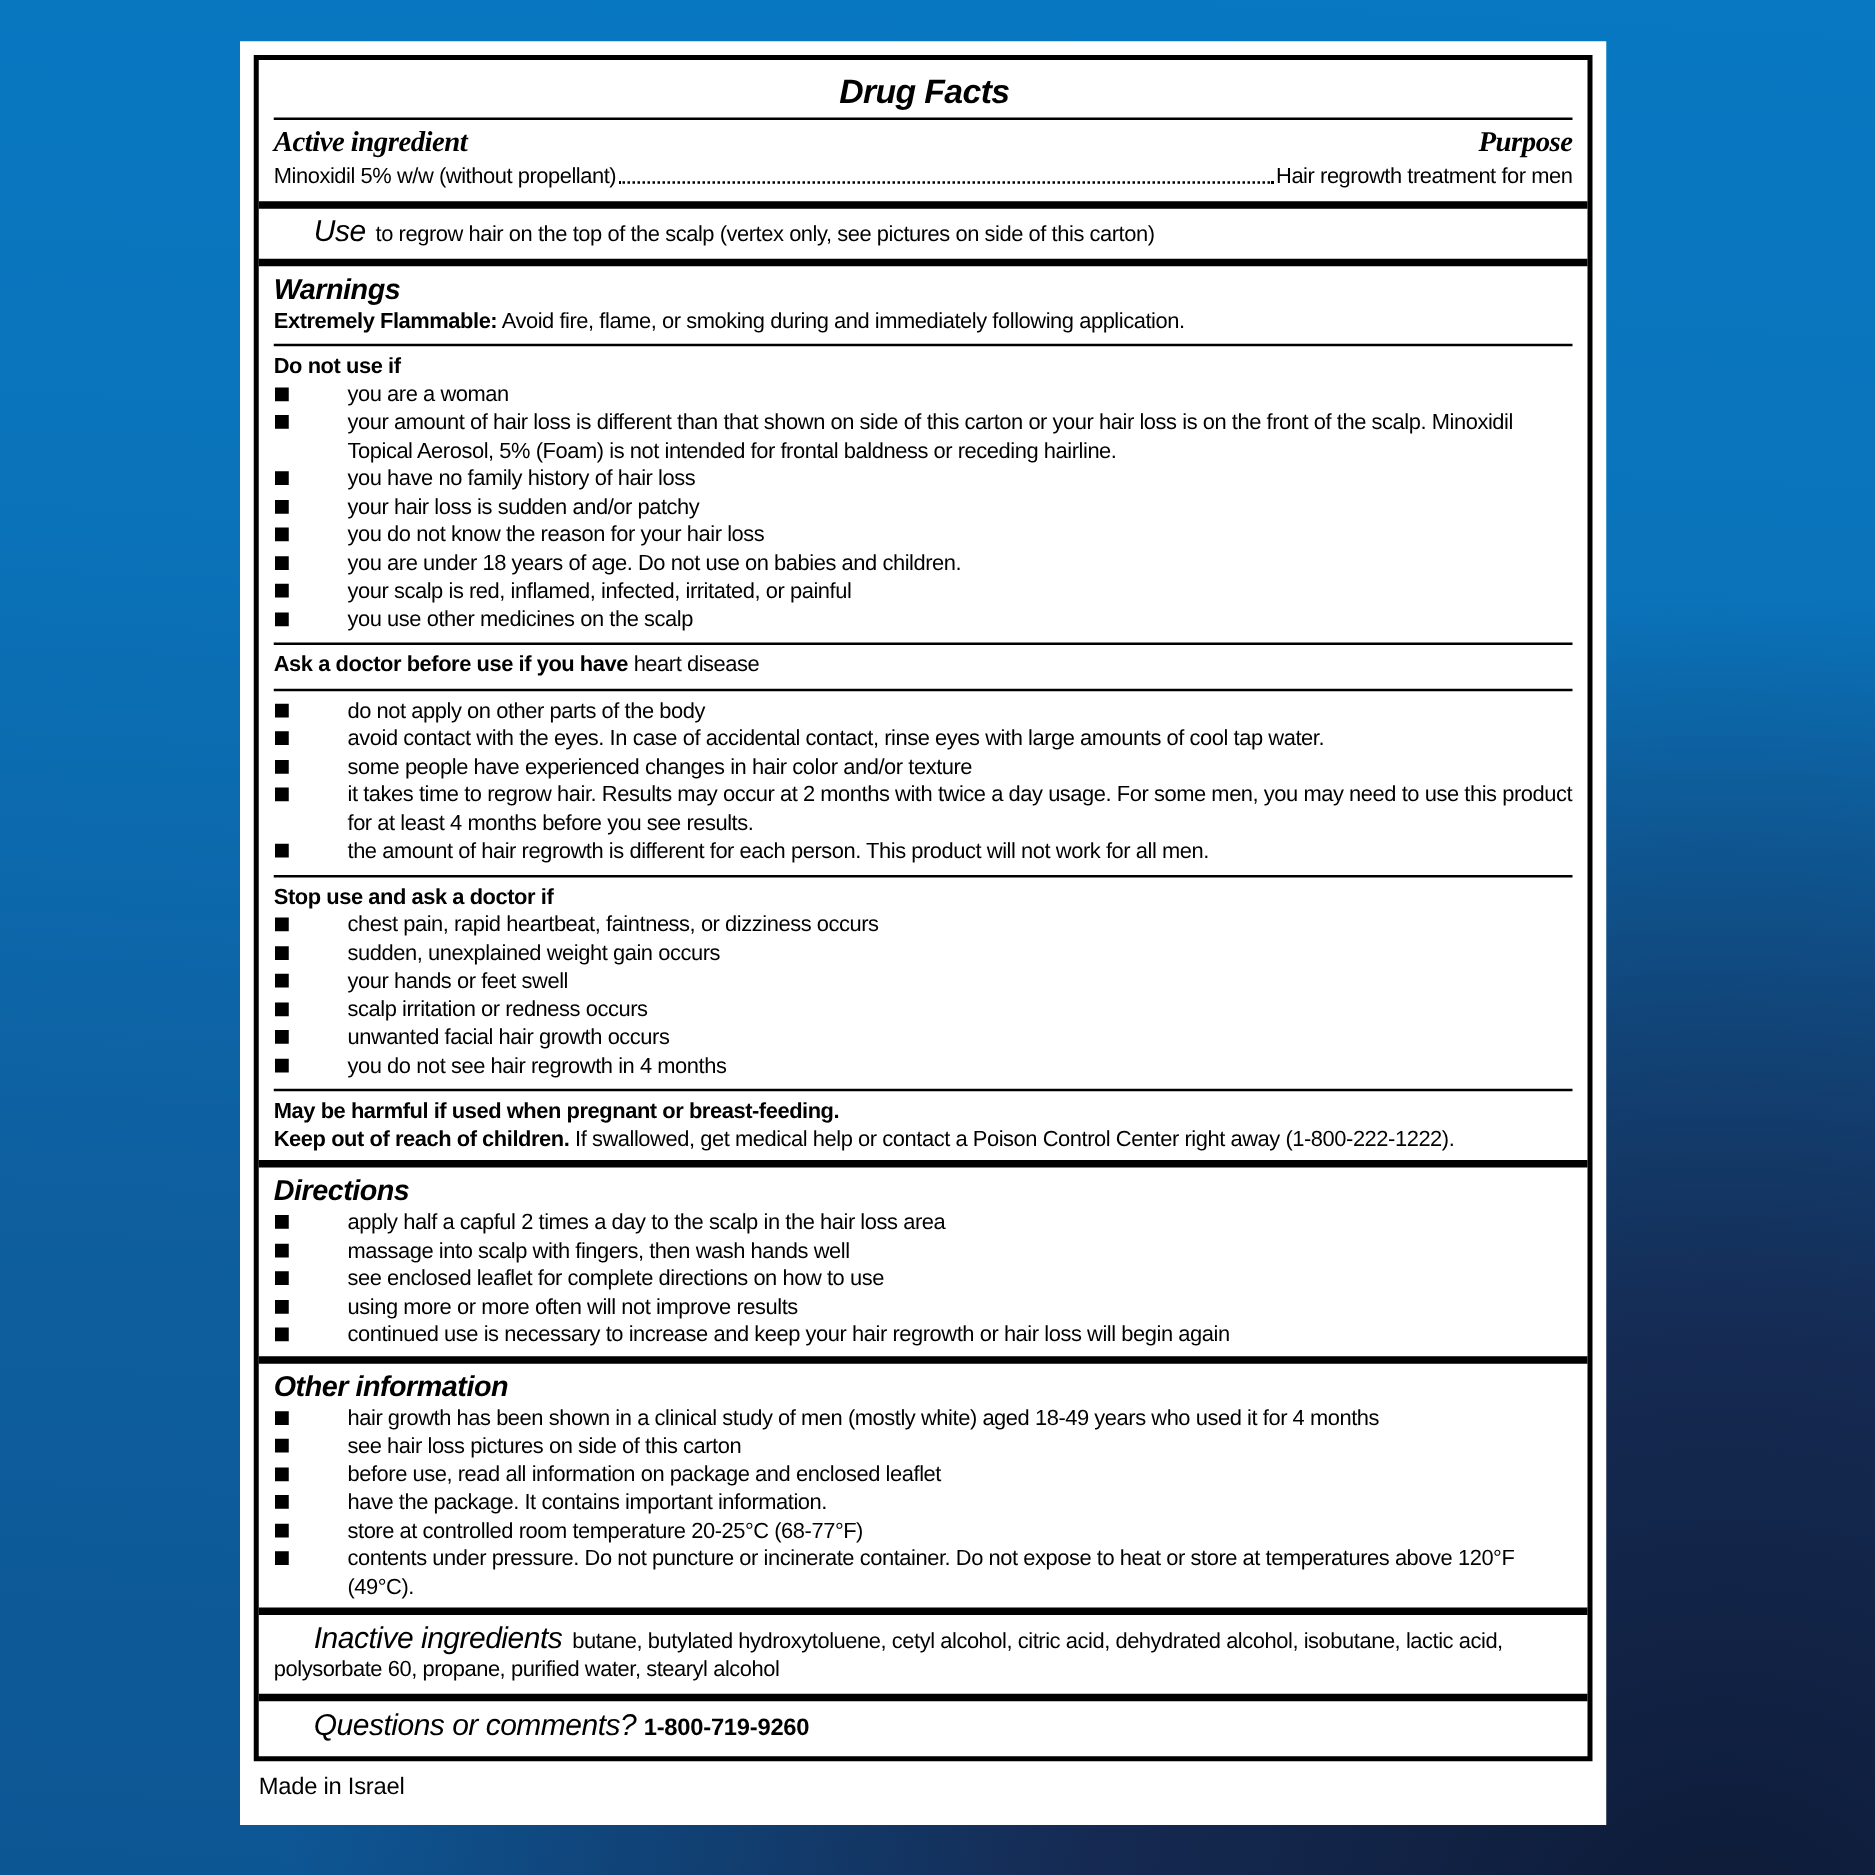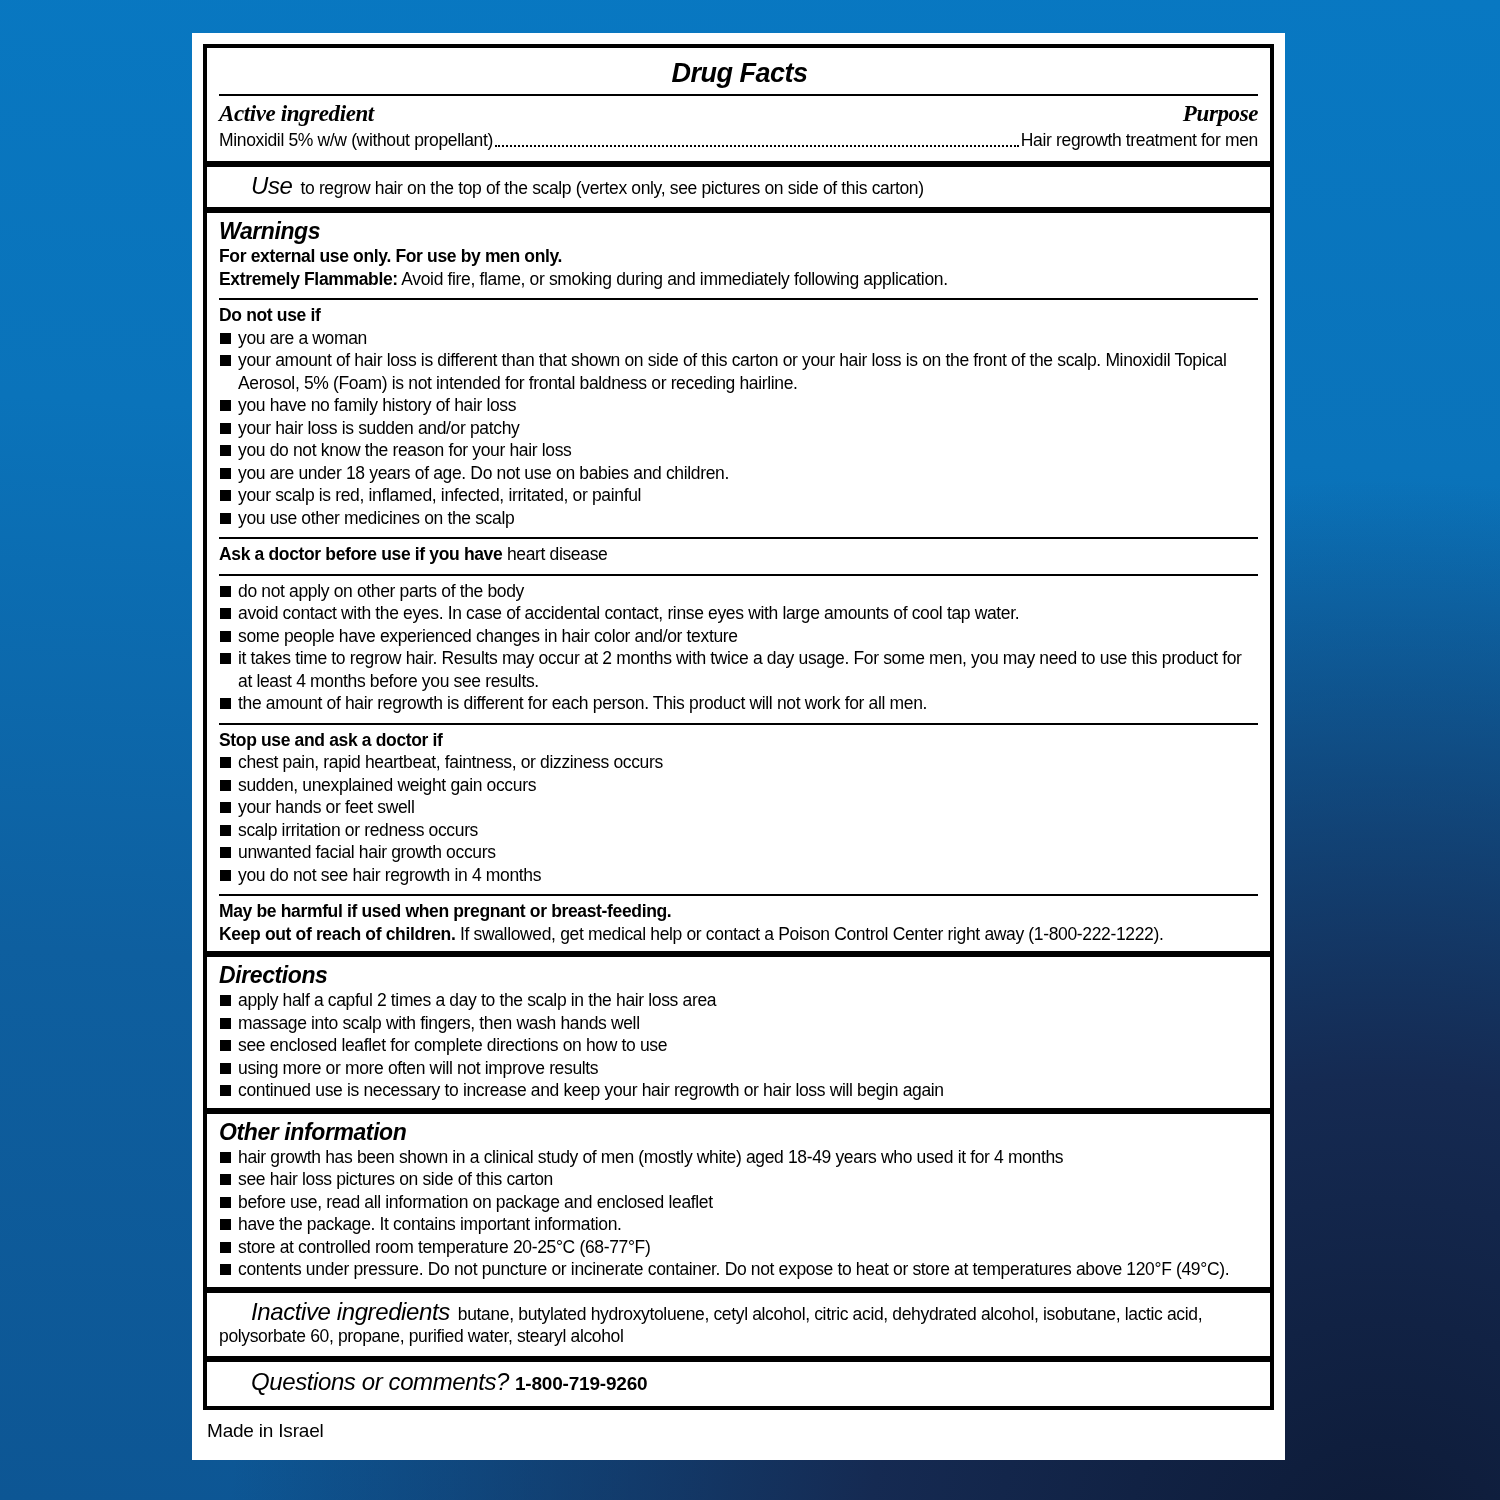--- a/index.html
+++ b/index.html
@@ -25,21 +25,21 @@
     letter-spacing:-0.5px;padding:5px 0 4px 2px;border-bottom:2px solid #000;text-align:center;
   }
   .h-row{display:flex;justify-content:space-between;align-items:baseline;padding-top:4px;font-family:Liberation Serif, serif;}
   .h1{font-size:23px;line-height:28px;font-weight:bold;font-style:italic;letter-spacing:-0.4px;}
   .leader-row{display:flex;align-items:baseline;padding:1px 0 3px 0;}
   .leader{flex:1;border-bottom:2.2px dotted #000;align-self:flex-end;margin:0 2px 5px 2px;}
   .inlinehead{font-size:24px;line-height:26px;font-weight:normal;font-style:italic;letter-spacing:-0.4px;margin-right:8px;margin-left:32px;}
   .bold{font-weight:bold;}
   .sub{border-top:2px solid #000;margin-top:4px;padding-top:4px;}
   .pad-b{padding-bottom:4px;}
-  .b{display:flex;align-items:flex-start;}
+  .b{display:flex;align-items:flex-start;gap:40px;}
   .sq{width:11px;height:11px;background:#000;flex:none;margin:6px 7px 0 1px;}
   .made{font-size:19px;letter-spacing:-0.2px;color:#000;padding:10px 0 2px 4px;}
   .qphone{font-size:19px;font-weight:bold;letter-spacing:-0.2px;margin-left:6px;}
   .q-row{display:flex;align-items:baseline;padding:3px 0 5px 0;}
   .headline{padding:2px 0 2px 0;}
 </style>
 </head>
 <body>
 
 <div class="panel">
@@ -59,21 +59,20 @@
     </div>
 
     <div class="sec">
       <div class="headline">
         <span class="inlinehead">Use</span><span>to regrow hair on the top of the scalp (vertex only, see pictures on side of this carton)</span>
       </div>
     </div>
 
     <div class="sec">
       <div class="h1">Warnings</div>
-      <div class="bold">For external use only. For use by men only.</div>
       <div class="pad-b">
         <span class="bold">Extremely Flammable:</span><span> Avoid fire, flame, or smoking during and immediately following application.</span>
       </div>
 
       <div class="sub pad-b">
         <div class="bold">Do not use if</div>
         <div>
 
             <div class="b">
               <span class="sq"></span>

